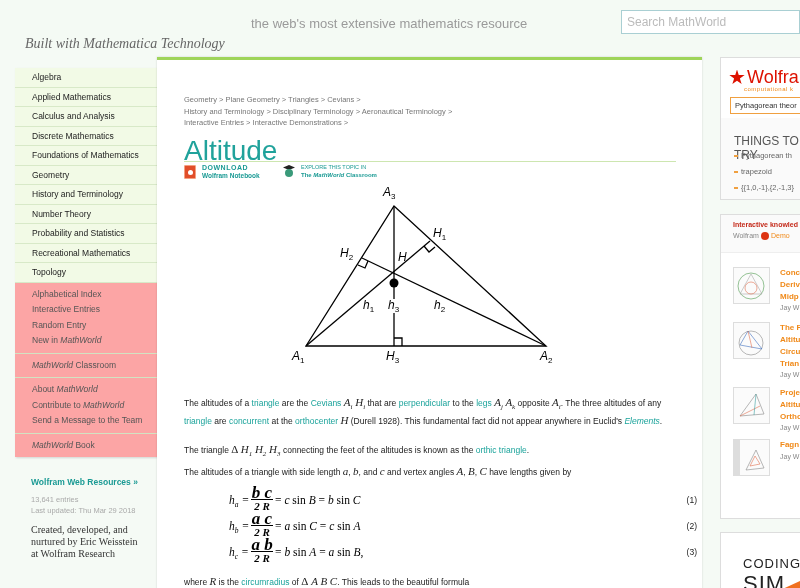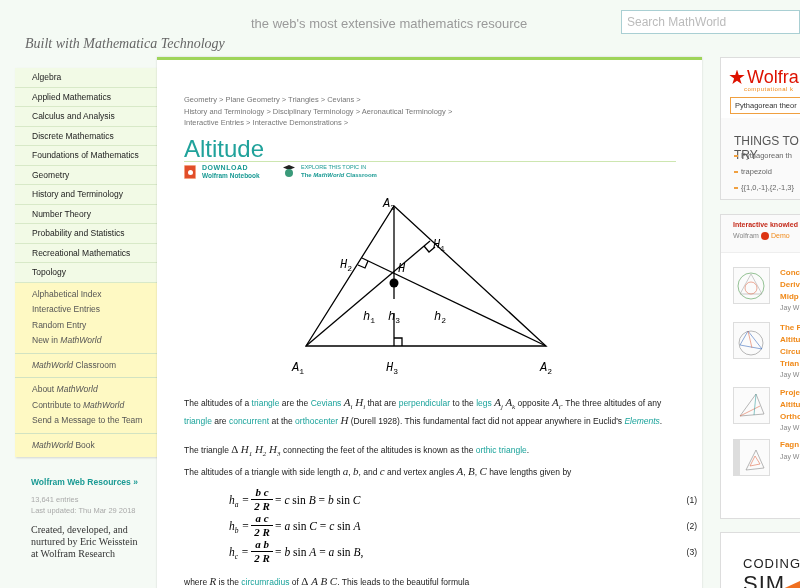--- a/index.html
+++ b/index.html
@@ -11,64 +11,64 @@
   #logo { position: absolute; left: 18px; top: 6px; white-space: nowrap; }
   #logo .wolfram { font-family: "Liberation Serif", serif; font-size: 28px; color: #6b6b6b; letter-spacing: -0.5px; }
   #logo .mathworld { font-family: "Liberation Sans", sans-serif; font-weight: bold; font-size: 28px; color: #2aaba4; letter-spacing: -0.5px; }
   #logo .tm { font-size: 8px; color: #555; vertical-align: top; position: relative; top: 4px; }
   #tagline-built { position: absolute; left: 25px; top: 36px; font-family: "Liberation Serif", serif; font-style: italic; font-size: 14px; color: #666; }
   #tagline { position: absolute; left: 251px; top: 16px; font-size: 13px; color: #9a9a9a; }
   #search { position: absolute; left: 621px; top: 10px; width: 179px; height: 24px; border: 1px solid #a9cfd3; background: #fff; padding: 0 5px; font-size: 12px; color: #333; font-family: "Liberation Sans", sans-serif; }
   #search::placeholder { color: #bbb; }
 
   
-  #sidebar { position: absolute; left: 15px; top: 68px; width: 142px; background: #fef9c3; box-shadow: 1px 1px 2px rgba(0,0,0,0.15); }
+  #sidebar { position: absolute; left: 15px; top: 68px; width: 142px; background: #fca5a5; box-shadow: 1px 1px 2px rgba(0,0,0,0.15); }
   .nav-main .nav-item { display: block; height: 19.5px; line-height: 19px; padding-left: 17px; font-size: 8.5px; color: #222; border-bottom: 1px solid #d8e9c8; background: #f2fae6; }
   .nav-group { padding: 4px 0 4px 17px; border-bottom: 1px solid #d2e3c2; }
   .nav-group .nav-link { display: block; height: 15.5px; line-height: 15.5px; font-size: 8.5px; color: #555; }
   .nav-group .nav-link i { font-style: italic; }
 
   #resources-link { position: absolute; left: 31px; top: 477px; font-size: 8.5px; font-weight: bold; color: #1a9a94; }
   #entries { position: absolute; left: 31px; top: 495px; font-size: 7.5px; color: #aaa; }
   #updated { position: absolute; left: 31px; top: 506px; font-size: 7.5px; color: #aaa; }
   #credit { position: absolute; left: 31px; top: 524px; font-family: "Liberation Serif", serif; font-size: 10px; color: #333; line-height: 12px; width: 130px; }
 
   
   #main { position: absolute; left: 157px; top: 57px; width: 545px; height: 540px; background: #fff; border-top: 3px solid #9fd45a; box-shadow: 0 0 2px rgba(0,0,0,0.15); }
   #breadcrumbs { position: absolute; left: 27px; top: 34px; font-size: 7.5px; color: #777; line-height: 11.5px; }
-  #page-title { position: absolute; left: 27px; top: 75px; font-size: 24px; color: #20a29b; font-weight: normal; }
+  #page-title { position: absolute; left: 27px; top: 75px; font-size: 28px; color: #20a29b; font-weight: normal; }
   #title-rule { position: absolute; left: 27px; top: 101px; width: 492px; height: 1px; background: #cde6b0; }
   #download { position: absolute; left: 27px; top: 104px; display: flex; align-items: center; }
   #download .ico { width: 12px; height: 14px; background: #e14e2a; border: 1px solid #f4a080; border-radius: 1px; margin-right: 6px; position: relative; }
   #download .ico::after { content: ""; position: absolute; left: 3px; top: 4px; width: 5px; height: 5px; background: #fff; border-radius: 50%; }
   #download .t1 { font-size: 7px; font-weight: bold; color: #1a9a94; letter-spacing: 0.5px; line-height: 8px; }
   #download .t2 { font-size: 6.5px; font-weight: bold; color: #1a9a94; line-height: 8px; }
   #explore { position: absolute; left: 126px; top: 104px; display: flex; align-items: center; }
   #explore .ico { width: 12px; height: 13px; margin-right: 6px; position: relative; }
   #explore .ico .cap { position: absolute; left: 0; top: 0; width: 12px; height: 5px; background: #222; clip-path: polygon(50% 0, 100% 50%, 50% 100%, 0 50%); }
   #explore .ico .globe { position: absolute; left: 2px; top: 4px; width: 8px; height: 8px; background: #3a9a7a; border-radius: 50%; }
   #explore .t1 { font-size: 5.5px; color: #1a9a94; line-height: 7px; }
   #explore .t2 { font-size: 6px; font-weight: bold; color: #1a9a94; line-height: 8px; }
   #explore .t2 i { font-style: italic; }
 
   #figure { position: absolute; left: 123px; top: 126px; }
-  .fig-label { position: absolute; font-family: Liberation Mono, monospace; font-style: italic; font-size: 12px; color: #000; margin-top: 12px; }
+  .fig-label { position: absolute; font-family: Liberation Sans, sans-serif; font-style: italic; font-size: 12px; color: #000; }
   .fig-label sub { font-style: normal; font-size: 8px; }
 
   .para { position: absolute; left: 27px; font-size: 8.5px; color: #222; line-height: 13px; width: 500px; }
   .para a { color: #1ba39b; text-decoration: none; }
   .para .m { font-family: "Liberation Serif", serif; font-style: italic; font-size: 11px; }
   .para .m sub { font-size: 7px; }
   .para .up { font-family: "Liberation Serif", serif; font-style: normal; font-size: 11px; }
 
   .eq { position: absolute; left: 72px; width: 450px; height: 26px; font-family: "Liberation Serif", serif; font-size: 11.5px; color: #000; }
   .eq .lhs { position: absolute; left: 0; top: 7px; font-style: italic; }
   .eq .lhs sub { font-size: 7.5px; }
   .eq .frac { position: absolute; left: 22px; top: 0; text-align: center; width: 22px; }
-  .eq .frac .num { display: block; font-style: italic; font-weight: bold; font-size: 11px; line-height: 11px; }
+  .eq .frac .num { display: block; font-style: italic; font-weight: bold; font-size: 17px; line-height: 11px; }
   .eq .frac .bar { display: block; height: 1px; background: #000; margin: 1px 0; }
   .eq .frac .den { display: block; font-style: italic; font-weight: bold; font-size: 11px; line-height: 11px; }
   .eq .rhs { position: absolute; left: 46px; top: 7px; }
   .eq .rhs i { font-style: italic; }
   .eq .num-tag { position: absolute; right: -18px; top: 8px; font-family: "Liberation Sans", sans-serif; font-size: 8.5px; color: #222; }
 
   
   #right { position: absolute; left: 720px; top: 57px; width: 80px; }
   .r-box { position: absolute; left: 0; width: 90px; background: #fff; border: 1px solid #ddd; }
   #wa-box { top: 0; height: 143px; background: #fafafa; }

